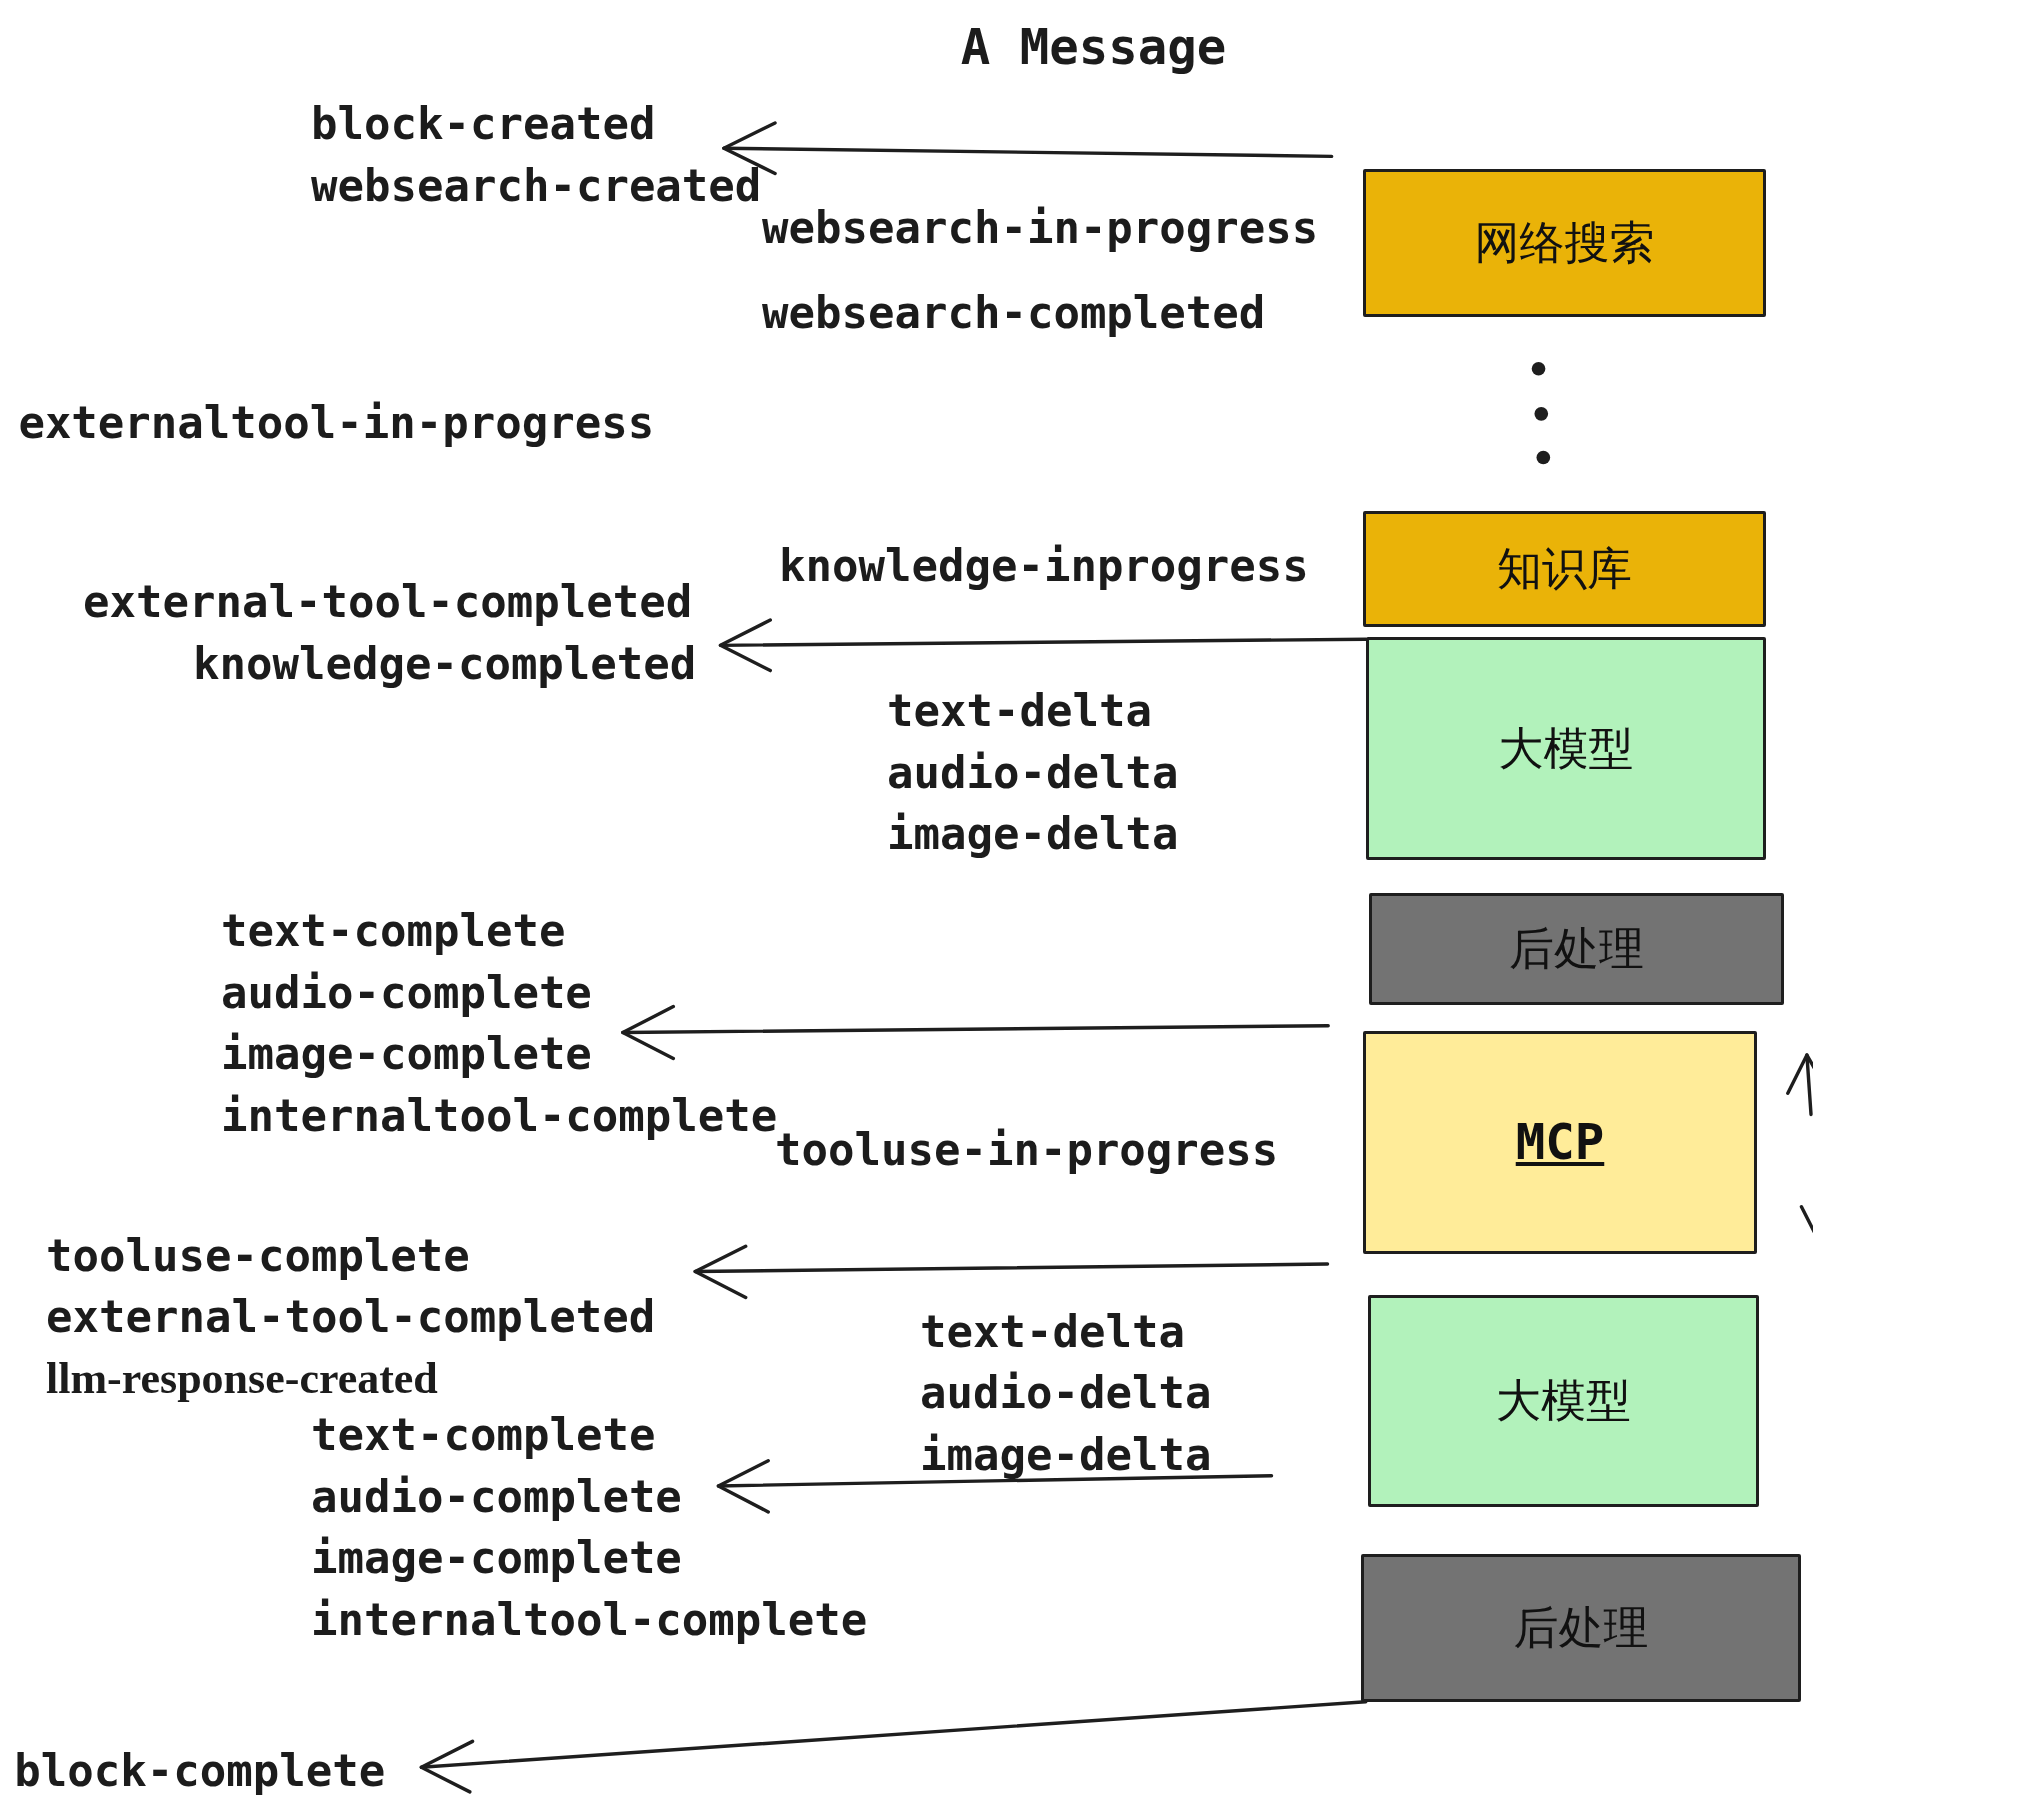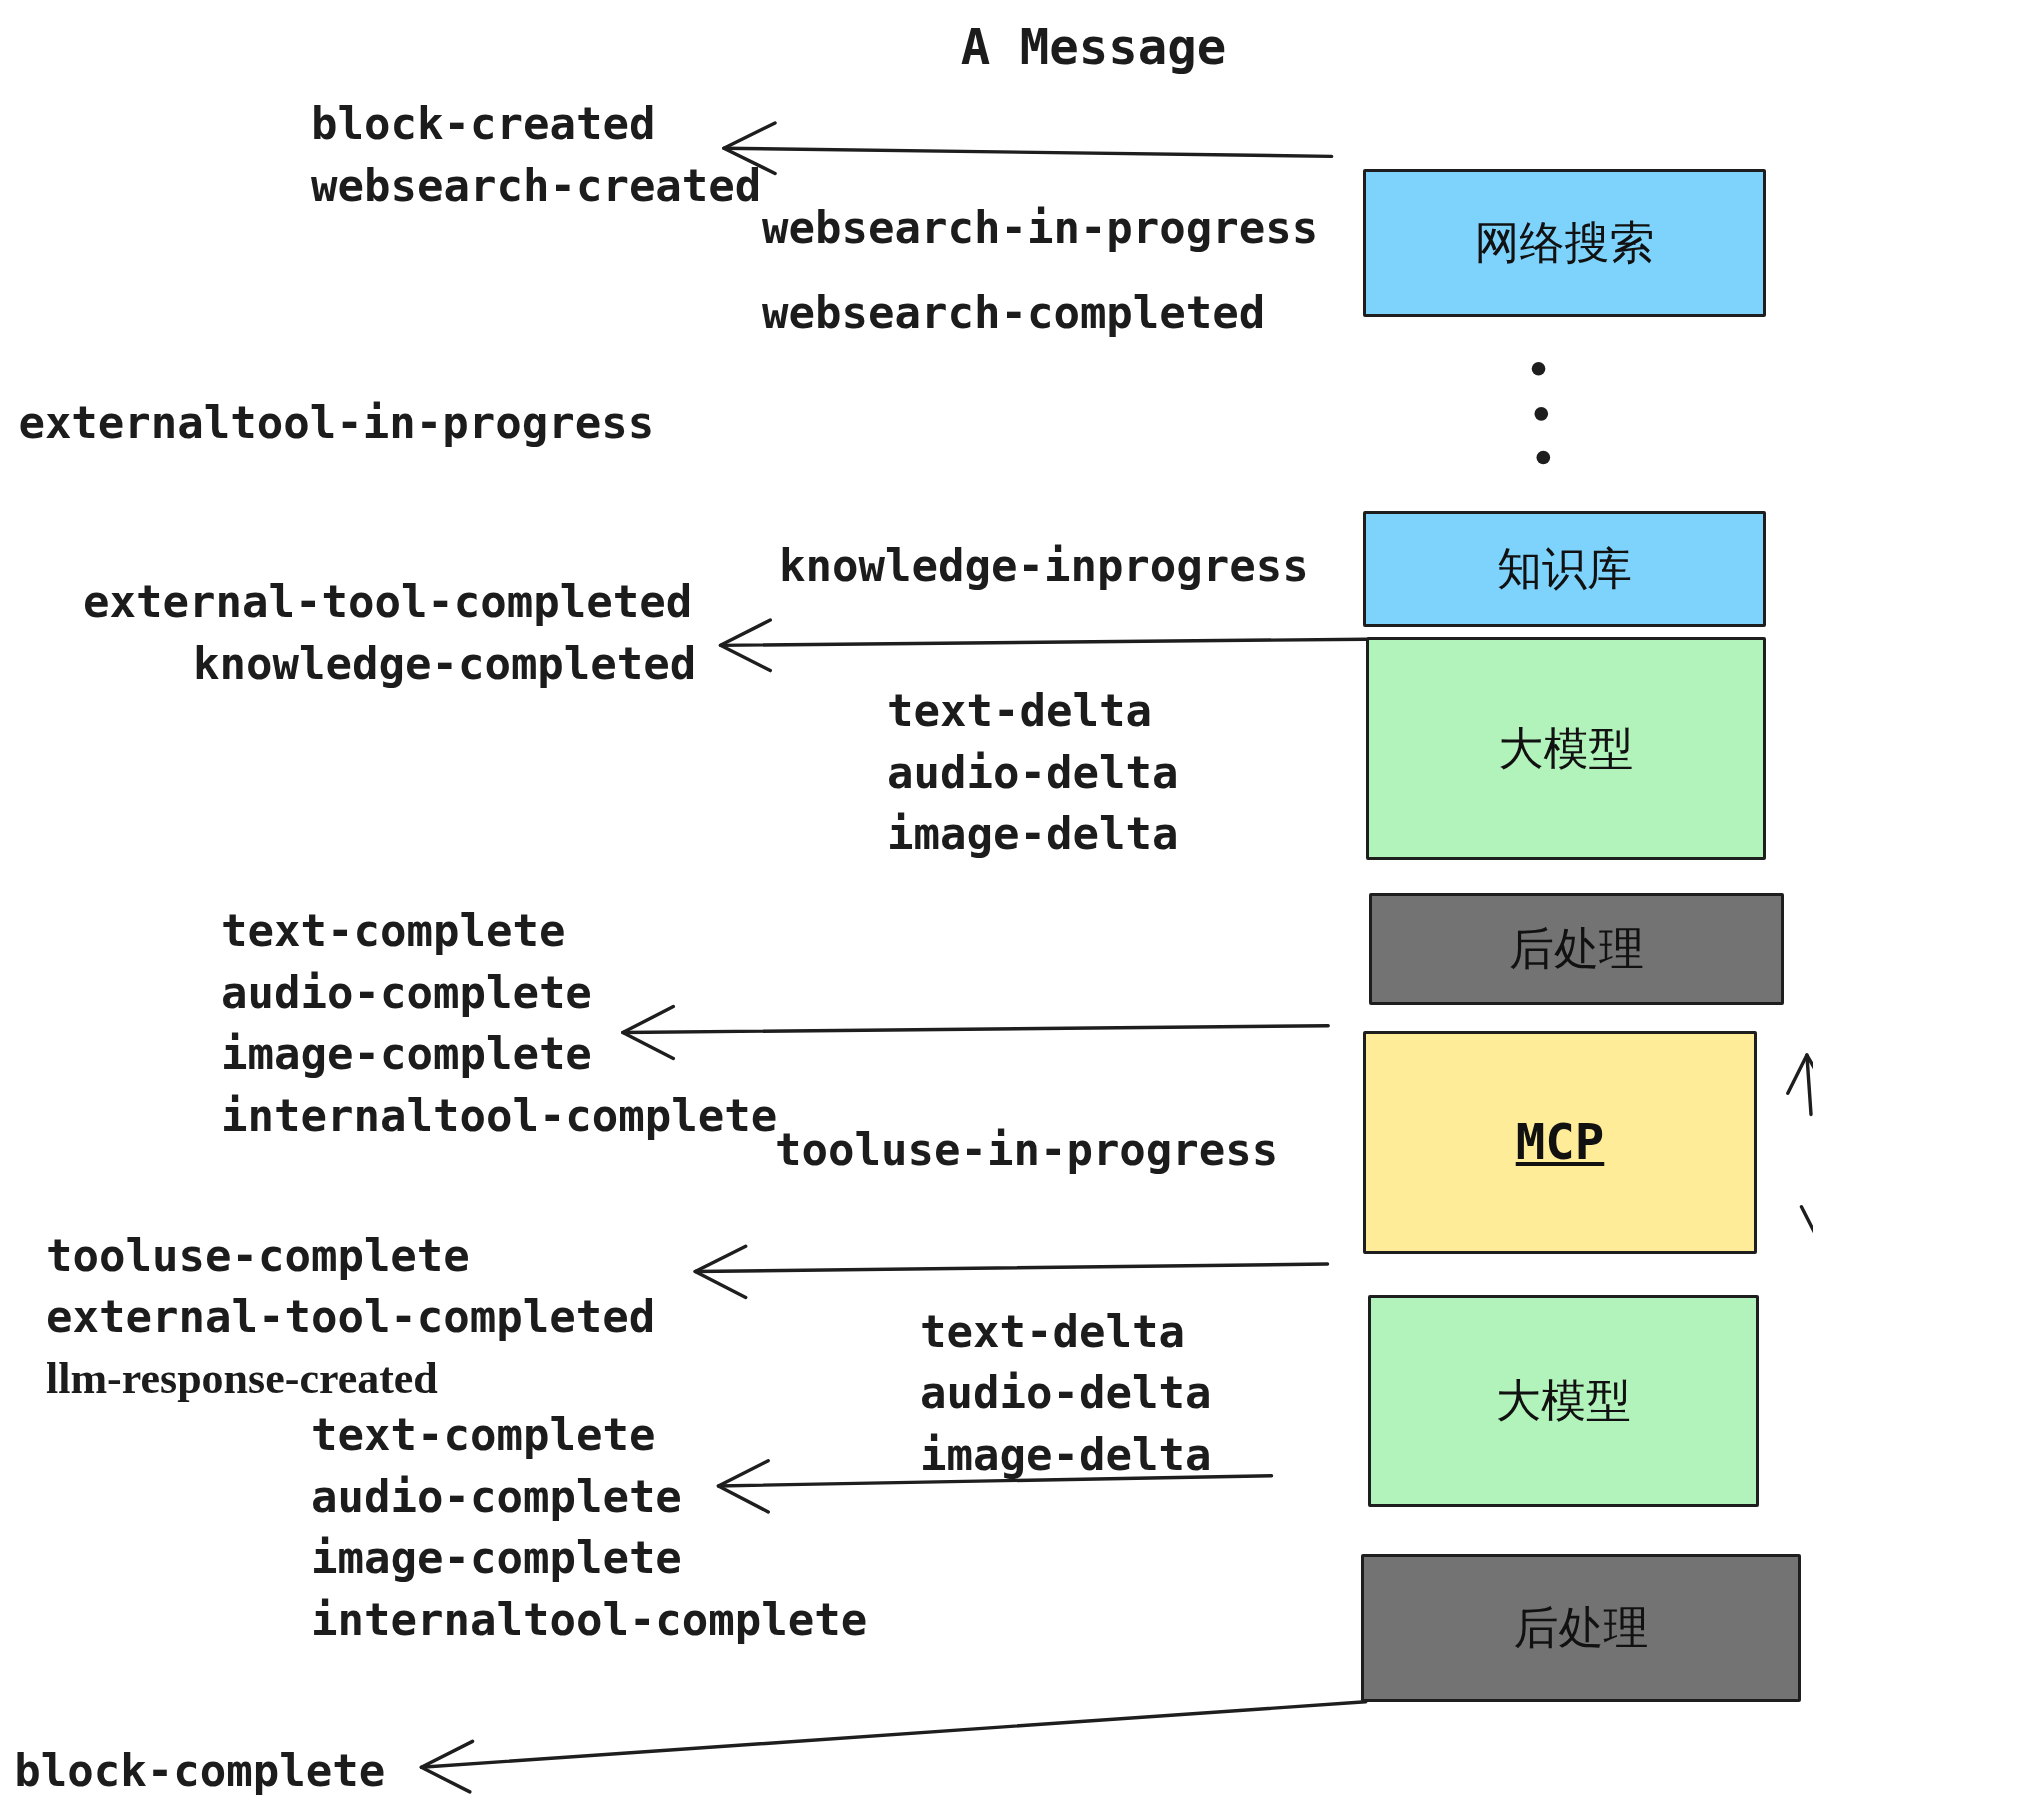--- a/index.html
+++ b/index.html
@@ -6,21 +6,21 @@
   .canvas{position:relative;width:1813px;height:1796px;background:#ffffff;overflow:hidden;
           font-family:"DejaVu Sans Mono","Liberation Mono",monospace;}
   .title{position:absolute;font:700 49px "DejaVu Sans Mono","Liberation Mono",monospace;
          color:#1c1c1c;white-space:nowrap;text-align:center;}
   .ev{position:absolute;font:700 44px "DejaVu Sans Mono","Liberation Mono",monospace;
       color:#1c1c1c;white-space:nowrap;line-height:1.05;}
   .box{position:absolute;border:3.4px solid #1e1e1e;border-radius:2px;
        display:flex;align-items:center;justify-content:center;
        font:500 45px "DejaVu Sans","Liberation Sans",sans-serif;color:#111;box-sizing:border-box;}
   .box.mono{font:700 49px "DejaVu Sans Mono","Liberation Mono",monospace;}
-  .pink{background:#7dd3fc;}
+  .pink{background:#eab308;}
   .green{background:#b2f2bb;}
   .yellow{background:#ffec99;text-decoration:underline;}
   .white{background:#737373;}
   .side{position:absolute;font:500 46px "DejaVu Sans","Liberation Sans",sans-serif;
         color:#161616;white-space:nowrap;}
   svg.arrows{position:absolute;left:0;top:0;pointer-events:none;}
   svg.arrows *{stroke:#1e1e1e;stroke-width:5;fill:none;stroke-linecap:round;stroke-linejoin:round;}
   svg.arrows circle{fill:#1e1e1e;stroke:none;}
 </style>
 </head>

